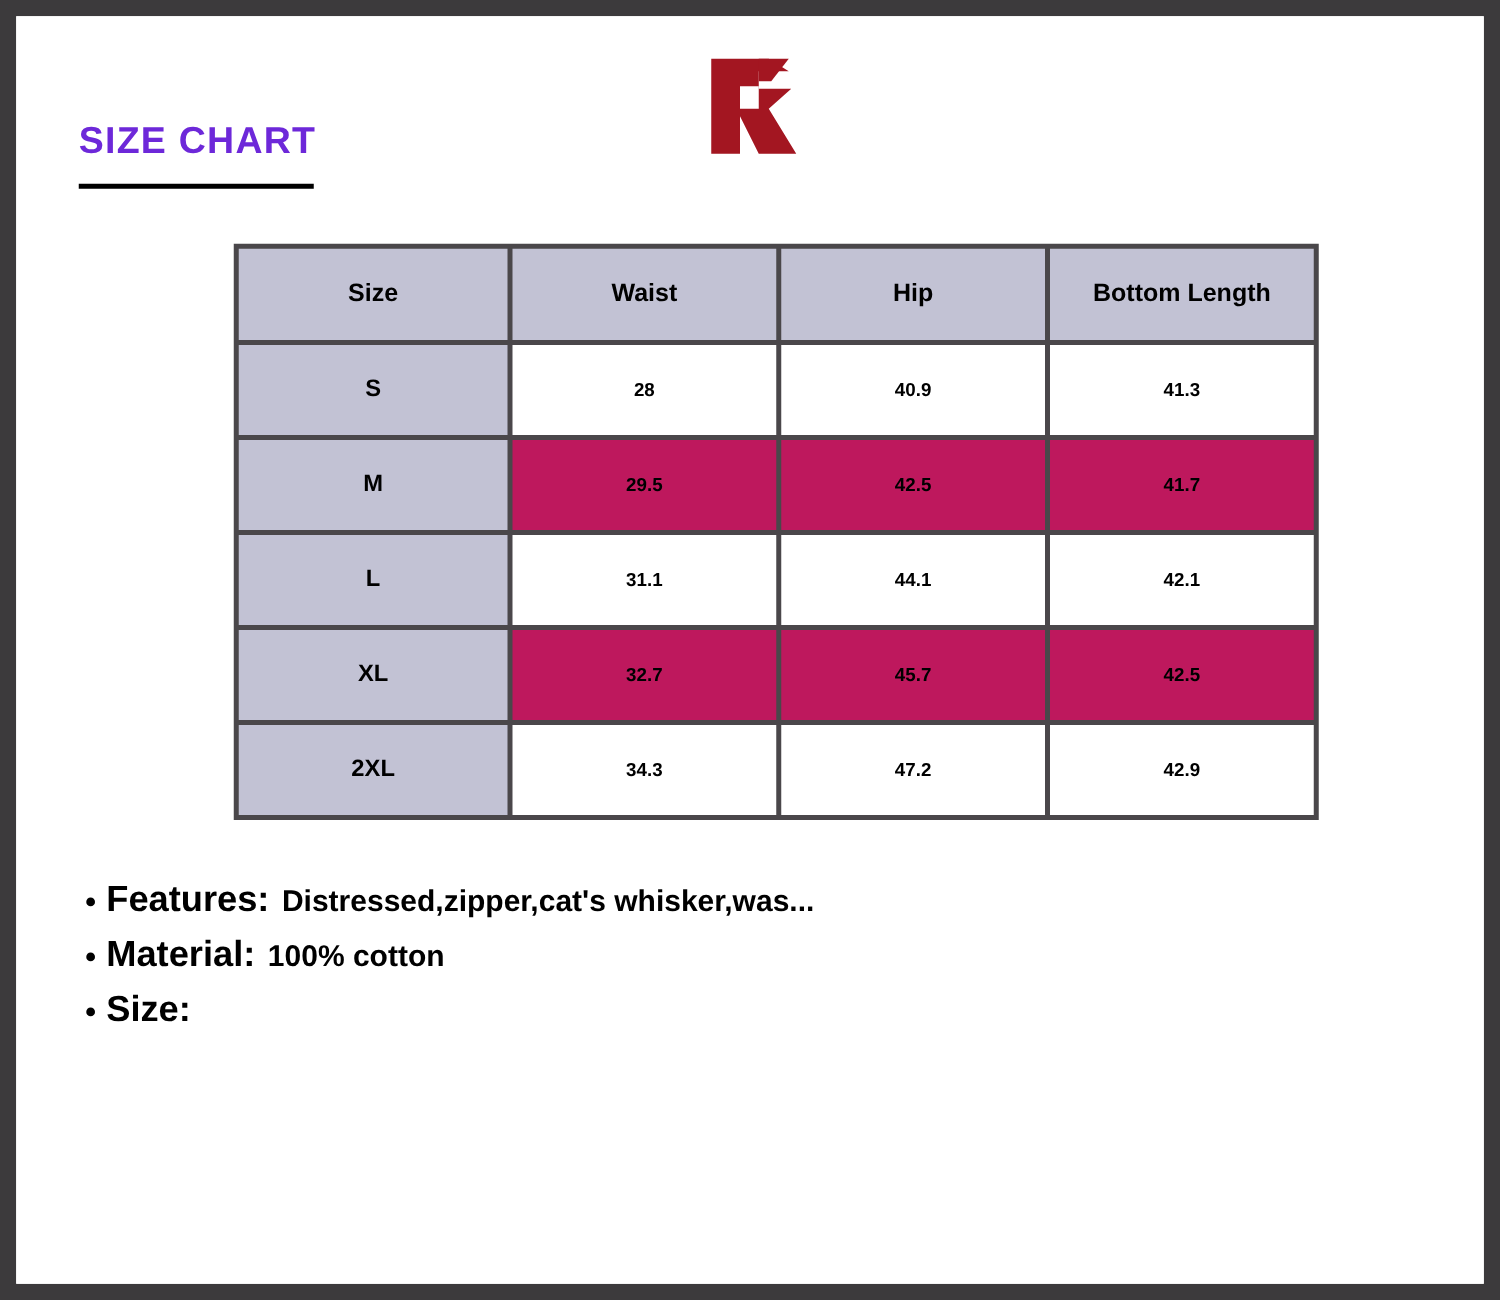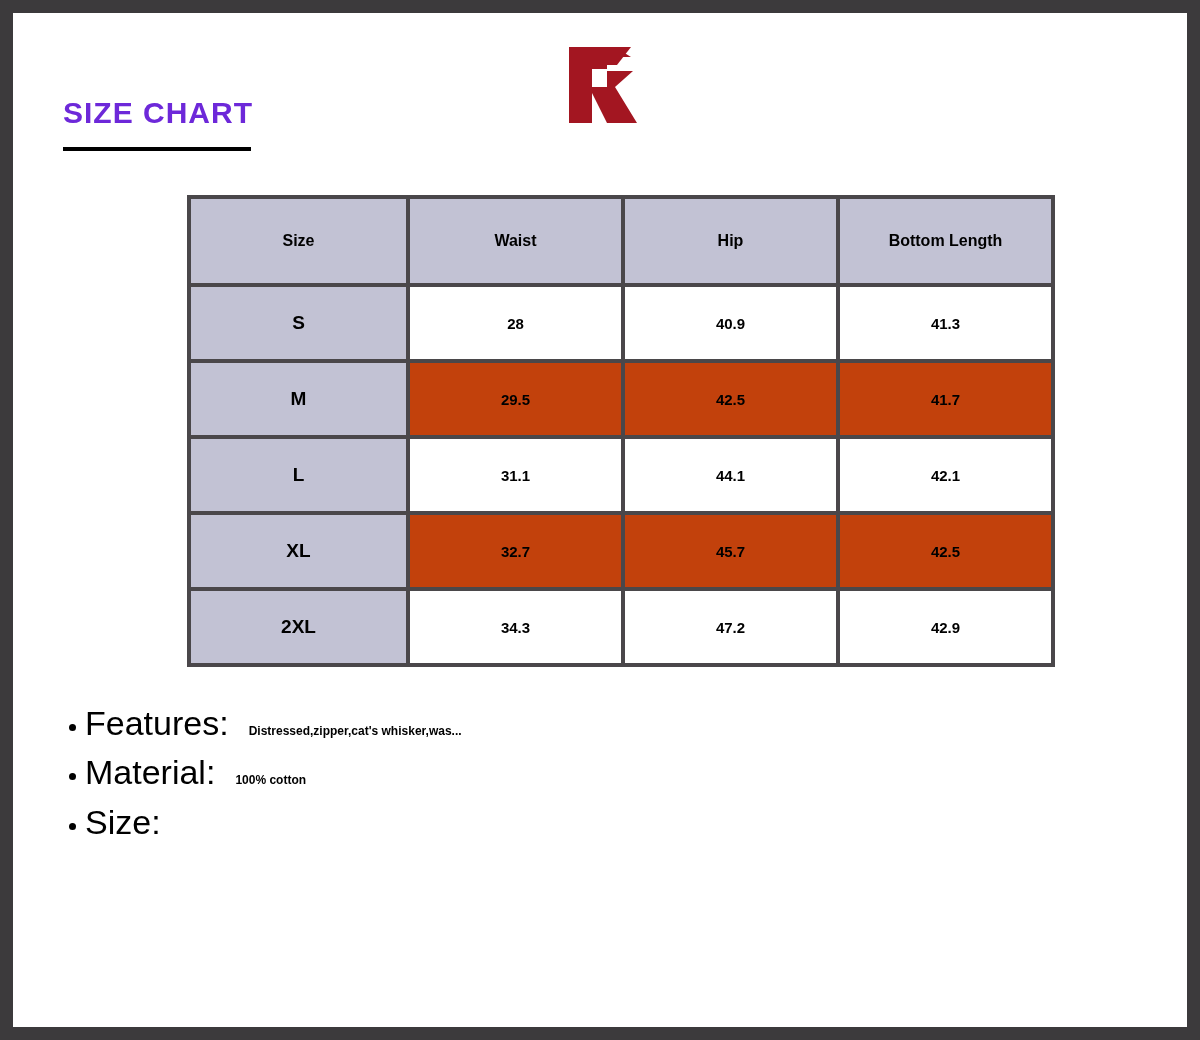--- a/index.html
+++ b/index.html
@@ -94,32 +94,32 @@
     text-align: center;
     vertical-align: middle;
     font-size: 17px;
     font-weight: bold;
     height: 72px;
     padding: 0 4px;
     box-sizing: border-box;
   }
   table.size-chart thead th {
     background: #c2c2d4;
-    font-size: 16px;
-    height: 84px;
+    font-size: 20px;
+    height: 73px;
   }
   table.size-chart thead th:first-child,
   table.size-chart tbody td.size-cell {
     background: #c2c2d4;
   }
   table.size-chart tbody td.val {
     background: #ffffff;
   }
   table.size-chart tbody tr.alt td.val {
-    background: #c2410c;
+    background: #be185d;
   }
   table.size-chart td.size-cell {
     font-size: 19px;
   }
   table.size-chart td.val {
     font-size: 15px;
   }
   col.c-size { width: 215px; }
   col.c-waist { width: 211px; }
   col.c-hip { width: 211px; }
@@ -143,27 +143,27 @@
     width: 7px;
     height: 7px;
     border-radius: 50%;
     background: #000;
     margin-right: 9px;
     position: relative;
     top: -4px;
     flex: 0 0 auto;
   }
   .detail-label {
-    font-size: 34px;
-    font-weight: normal;
-    margin-right: 20px;
+    font-size: 29px;
+    font-weight: bold;
+    margin-right: 10px;
     white-space: nowrap;
   }
   .detail-value {
-    font-size: 12px;
+    font-size: 24px;
     font-weight: bold;
   }
 </style>
 </head>
 <body>
 
 <div class="page">
   <div class="inner">
 
     <div class="header">

